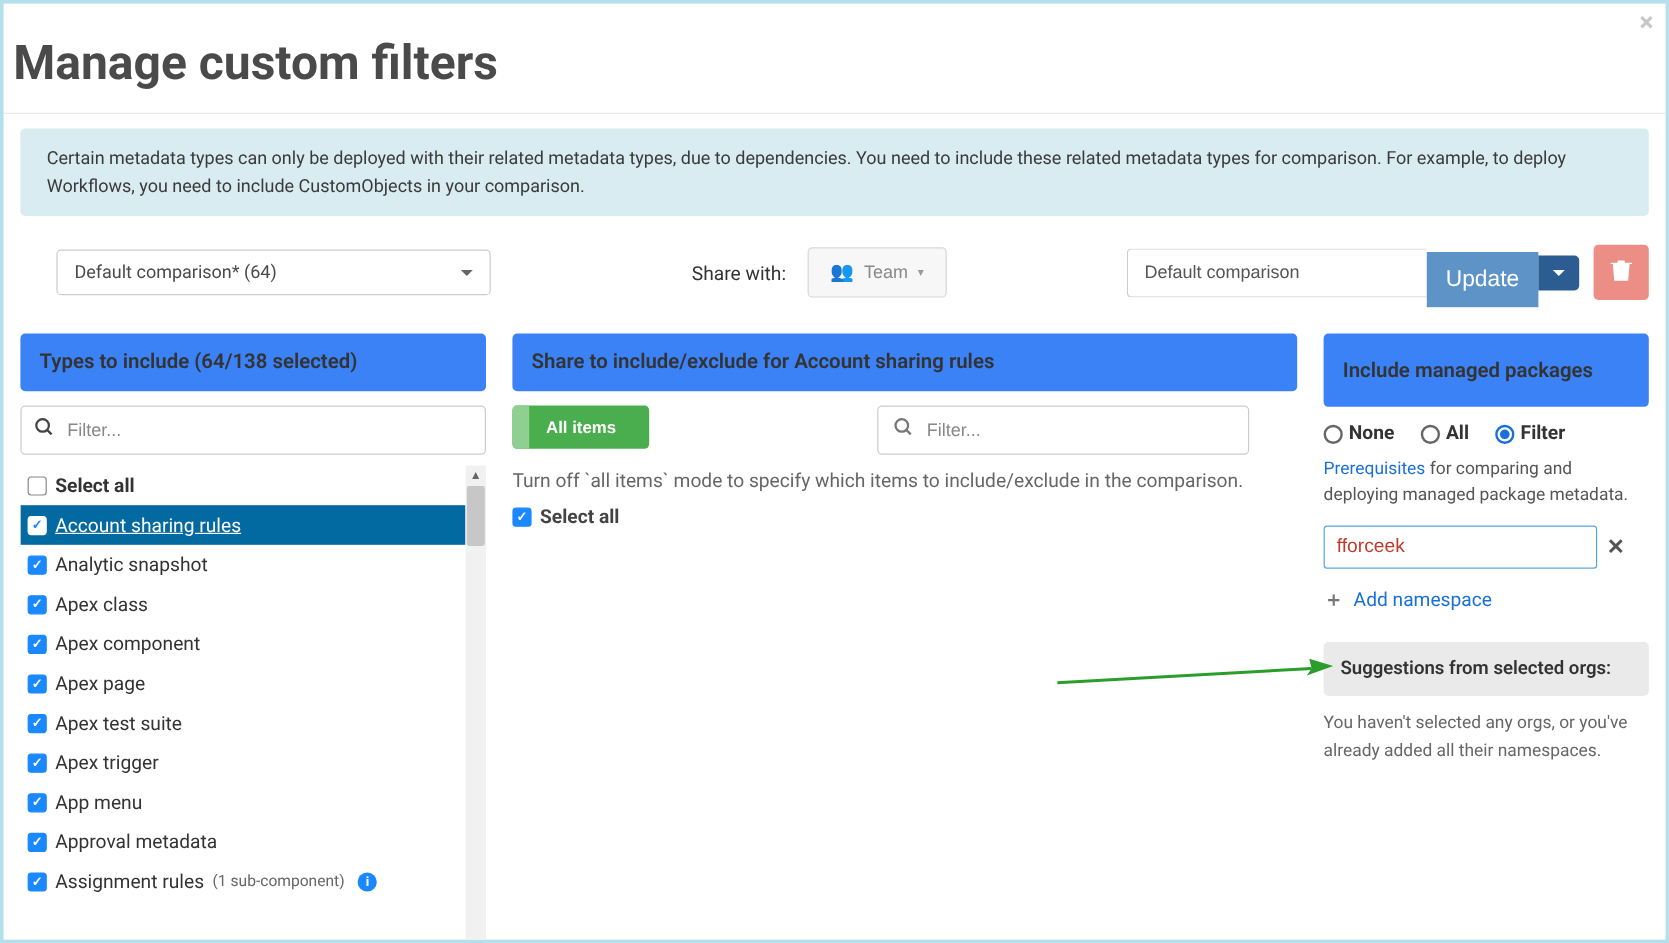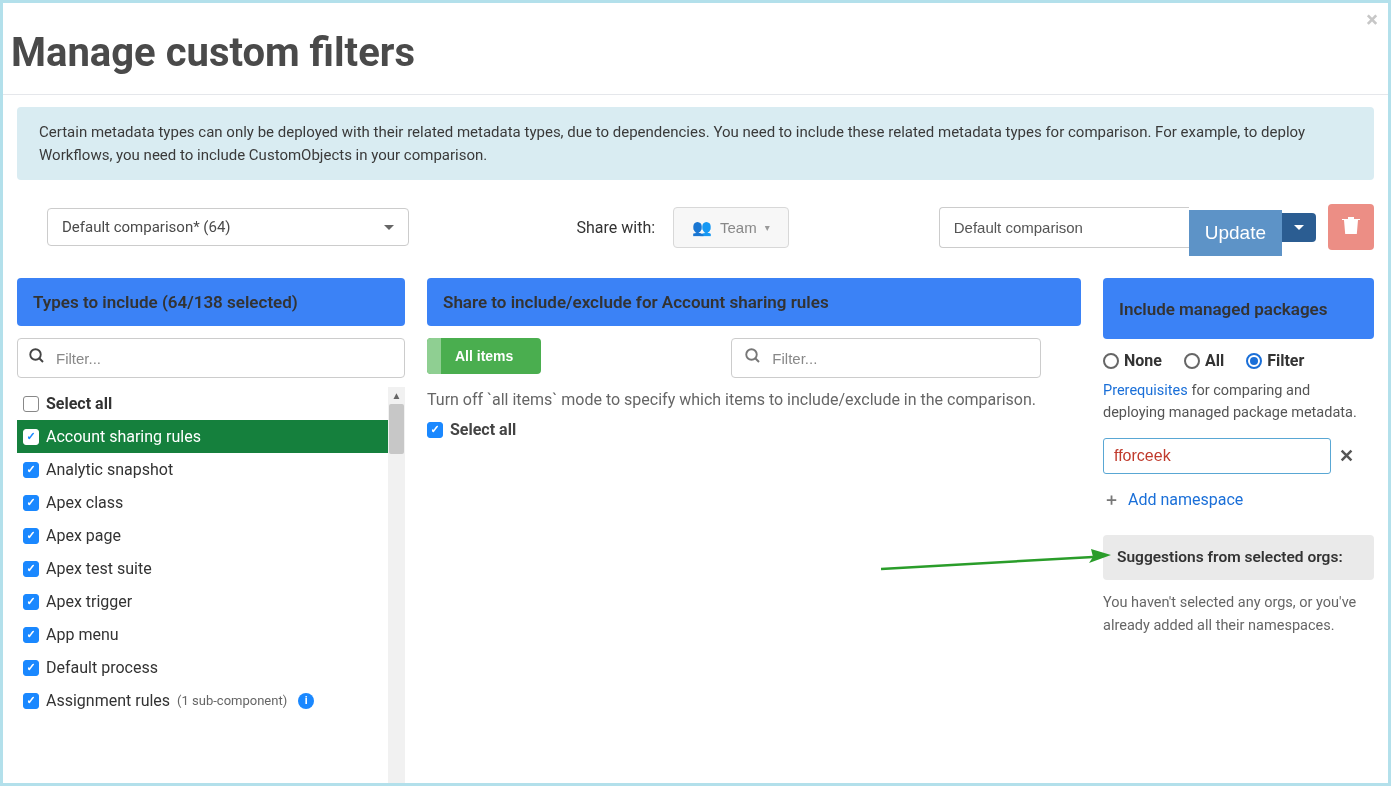--- a/index.html
+++ b/index.html
@@ -192,22 +192,23 @@
 .type-item {
   display: flex;
   align-items: center;
   padding: 7px 6px;
   font-size: 16px;
   color: #333;
   gap: 7px;
   cursor: pointer;
 }
 .type-item.selected {
-  background: #15803d;
+  background: #0369a1;
   color: #fff;
+  text-decoration: underline;
 }
 .chk {
   width: 16px; height: 16px;
   border: 1.5px solid #888;
   border-radius: 3px;
   display: inline-flex;
   align-items: center;
   justify-content: center;
   flex-shrink: 0;
   background: #fff;
@@ -289,21 +290,21 @@
   color: #444;
 }
 .pkg-radio-row {
   display: flex;
   gap: 22px;
   margin-bottom: 10px;
   font-size: 16px;
   font-weight: 700;
   color: #333;
 }
-.radio-opt { display: flex; align-items: center; gap: 5px; cursor: pointer; }
+.radio-opt { display: flex; align-items: flex-end; gap: 5px; cursor: pointer; }
 .radio {
   width: 16px; height: 16px;
   border: 2px solid #666;
   border-radius: 50%;
   display: inline-flex;
   align-items: center;
   justify-content: center;
 }
 .radio.on { border-color: #1a6fd8; }
 .radio.on::after {
@@ -431,37 +432,41 @@
             <div class="type-item">
               <span class="chk checked"></span>
               <span>Analytic snapshot</span>
             </div>
             <div class="type-item">
               <span class="chk checked"></span>
               <span>Apex class</span>
             </div>
             <div class="type-item">
               <span class="chk checked"></span>
+              <span>Apex component</span>
+            </div>
+            <div class="type-item">
+              <span class="chk checked"></span>
               <span>Apex page</span>
             </div>
             <div class="type-item">
               <span class="chk checked"></span>
               <span>Apex test suite</span>
             </div>
             <div class="type-item">
               <span class="chk checked"></span>
               <span>Apex trigger</span>
             </div>
             <div class="type-item">
               <span class="chk checked"></span>
               <span>App menu</span>
             </div>
             <div class="type-item">
               <span class="chk checked"></span>
-              <span>Default process</span>
+              <span>Approval metadata</span>
             </div>
             <div class="type-item">
               <span class="chk checked"></span>
               <span>Assignment rules</span>
               <span class="sub-count">(1 sub-component)</span>
               <span class="info-dot">i</span>
             </div>
           </div>
         <div class="scrollbar">
           <div class="scroll-arrow-up">▲</div>

